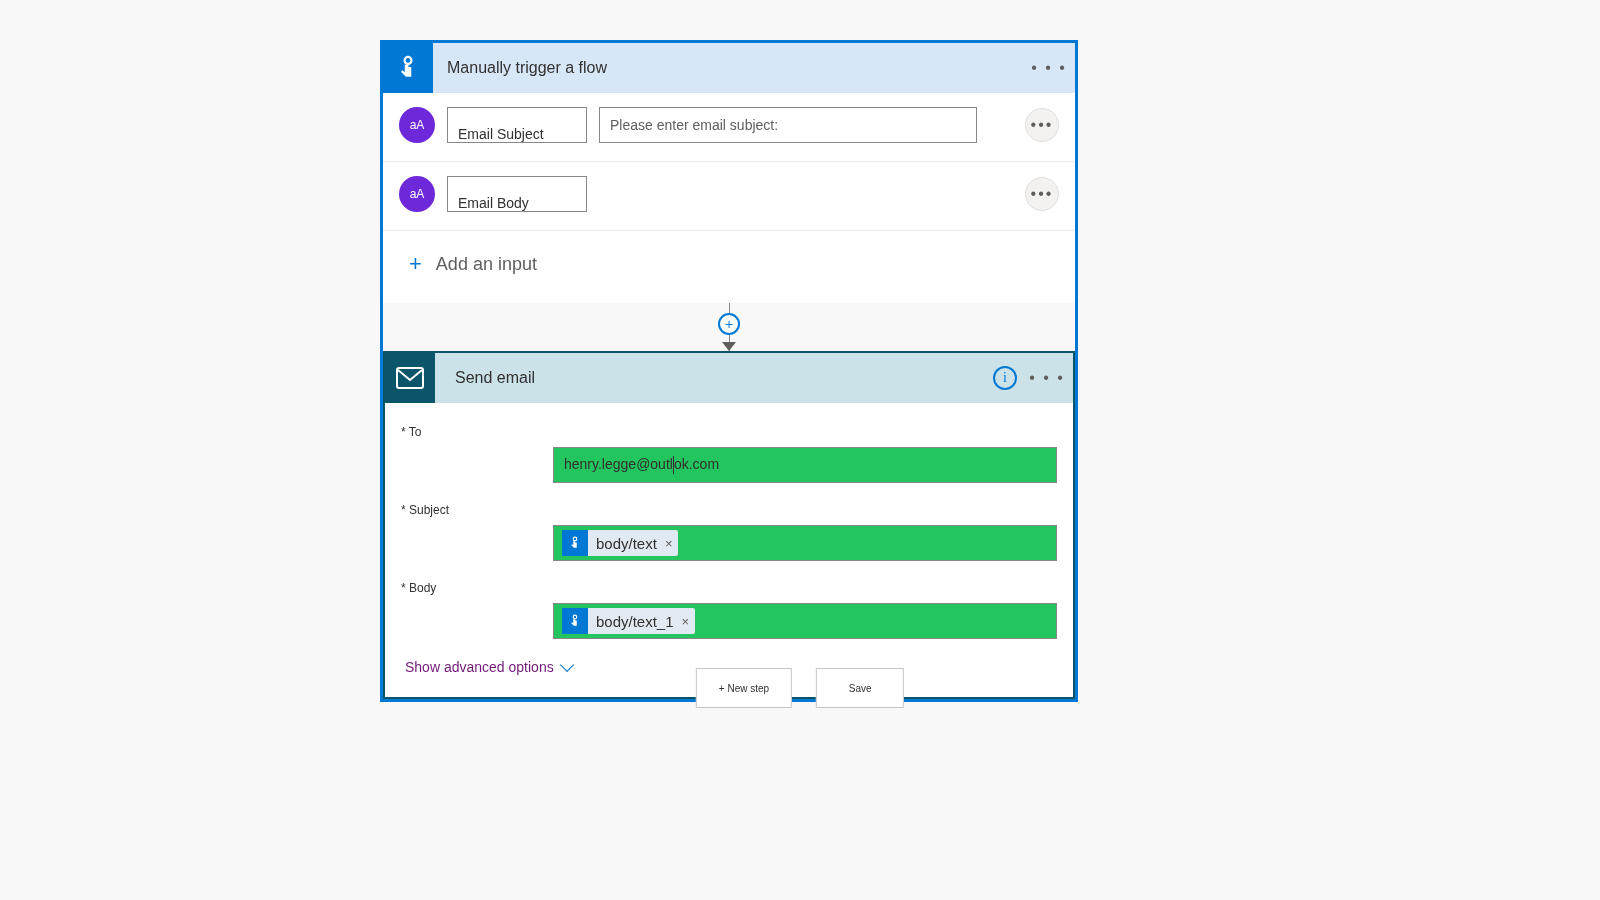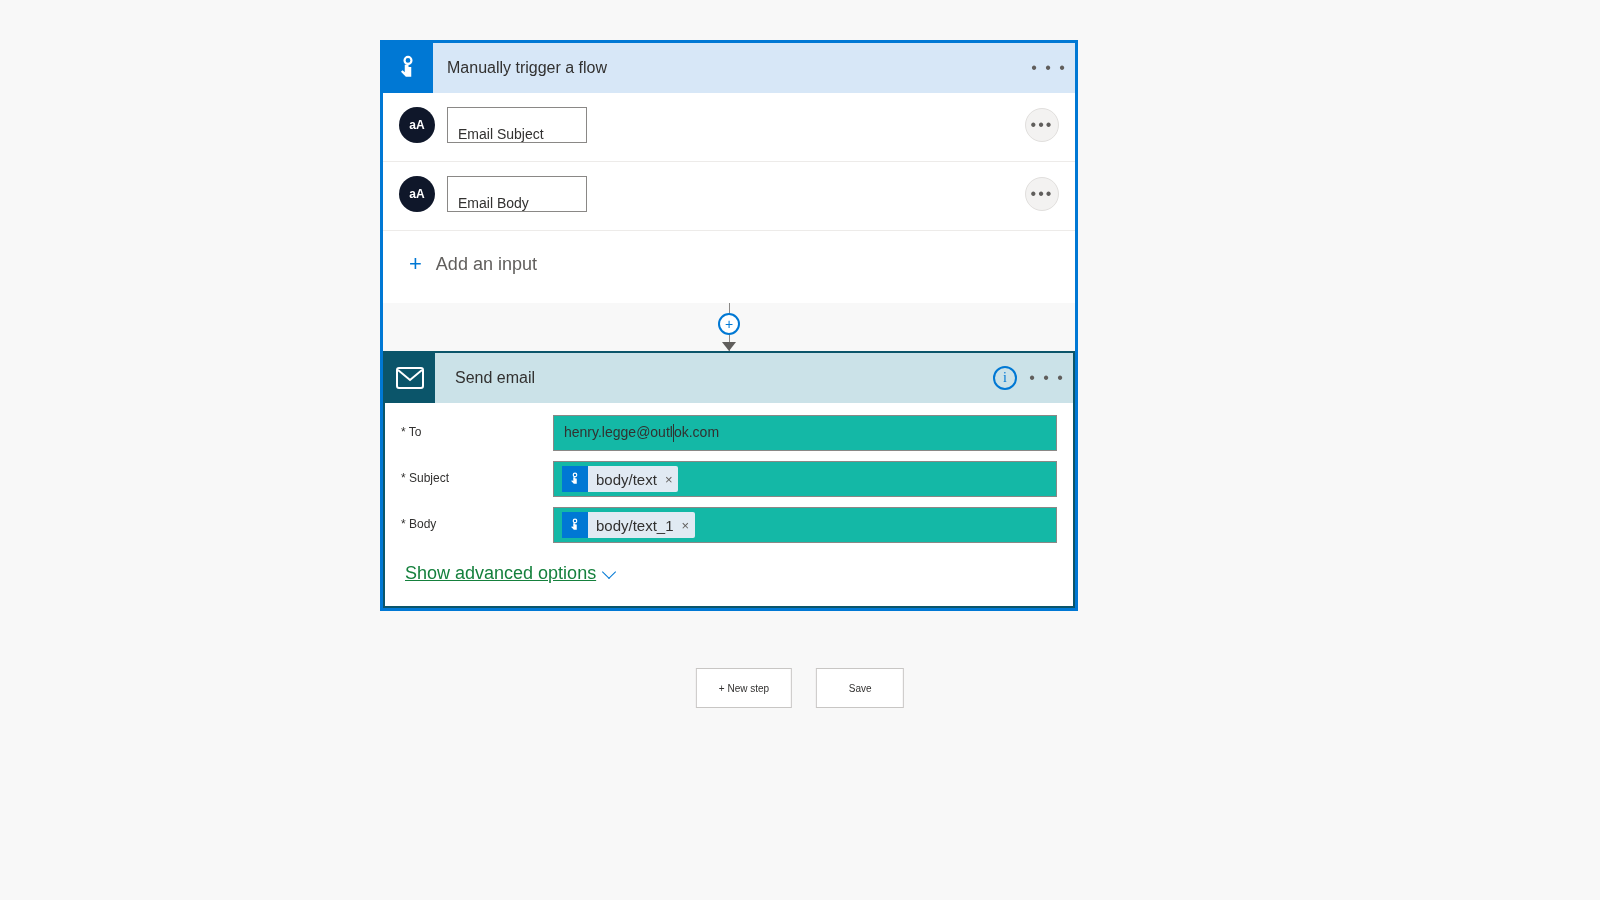--- a/index.html
+++ b/index.html
@@ -64,26 +64,25 @@
   .input-row {
     display: flex;
     align-items: center;
     padding: 14px 16px 18px 16px;
     gap: 12px;
     position: relative;
   }
   .input-row + .input-row { border-top: 1px solid #edebe9; }
   .aa-badge {
     width: 36px; height: 36px; border-radius: 50%;
-    background: #0f172a;
+    background: #6d28d9;
     color: #fff;
     display: flex; align-items: center; justify-content: center;
     font-size: 12px;
     flex-shrink: 0;
-    font-weight: bold;
   }
   .name-input {
     width: 140px;
     height: 36px;
     border: 1px solid #8a8886;
     background: #fff;
     display: flex;
     align-items: flex-end;
     padding: 0 10px;
     font-size: 14px;
@@ -201,28 +200,29 @@
   .field-label {
     width: 152px;
     padding-top: 10px;
     font-size: 12px;
     color: #323130;
   }
   .field-input {
     flex: 1;
     min-height: 36px;
     border: 1px solid #8a8886;
-    background: #14b8a6;
+    background: #22c55e;
     display: flex;
     align-items: flex-end;
     flex-wrap: wrap;
     padding: 4px 8px;
     gap: 6px;
     font-size: 14px;
     color: #323130;
+    margin-top: 32px;
   }
   .field-input-text { color: #323130; padding: 4px 2px; }
   .token {
     display: inline-flex;
     align-items: center;
     background: #e1eaf3;
     border-radius: 2px;
     height: 26px;
     padding-right: 6px;
   }
@@ -237,25 +237,24 @@
   .token-remove {
     margin-left: 8px;
     color: #605e5c;
     font-size: 13px;
     cursor: pointer;
   }
   .advanced-row {
     display: flex;
     align-items: center;
     gap: 8px;
-    color: #15803d;
+    color: #701a75;
     padding: 10px 4px 16px 4px;
     cursor: pointer;
-    font-size: 18px;
-    text-decoration: underline;
+    font-size: 14px;
   }
   .chevron-down {
     display: inline-block;
     width: 10px; height: 10px;
     border-right: 1.5px solid #0078d4;
     border-bottom: 1.5px solid #0078d4;
     transform: rotate(45deg);
     margin-top: -4px;
   }
   
@@ -307,20 +306,23 @@
         <div class="header-menu">
           <span class="dots">• • •</span>
         </div>
       </div>
 
       <div class="trigger-body">
         <div class="input-row">
           <div class="aa-badge">aA</div>
           <div class="name-input">
             <span>Email Subject</span>
+          </div>
+          <div class="prompt-input">
+            <span>Please enter email subject:</span>
           </div>
           <div class="row-menu-btn">
             <span class="dots">•••</span>
           </div>
         </div>
 
         <div class="input-row">
           <div class="aa-badge">aA</div>
           <div class="name-input">
             <span>Email Body</span>

